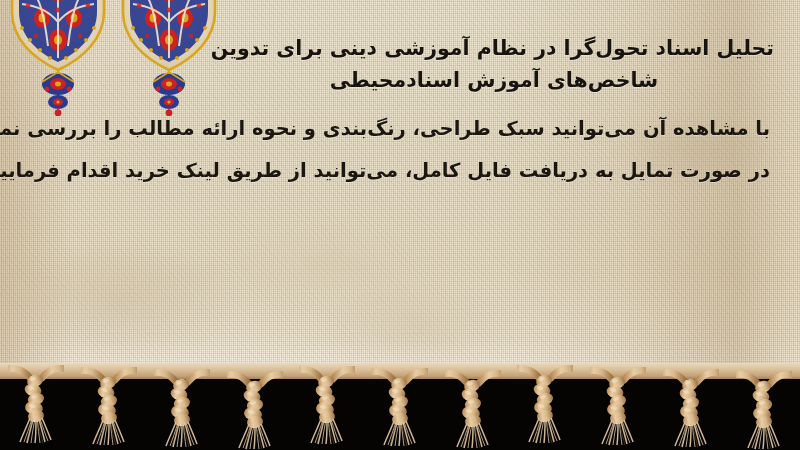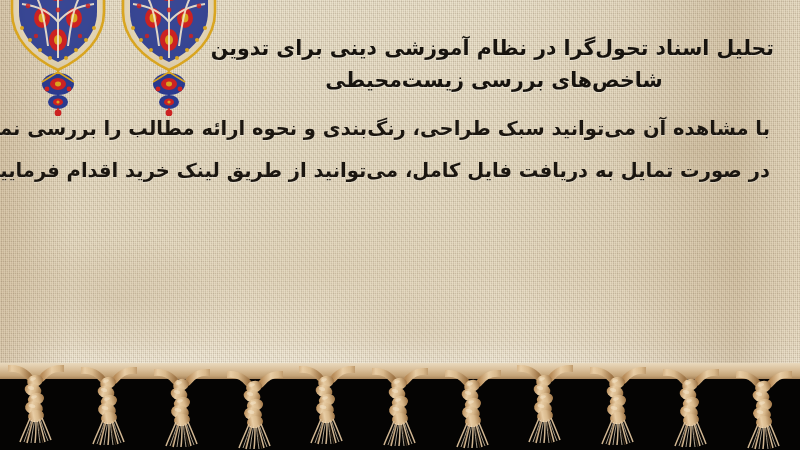--- a/index.html
+++ b/index.html
@@ -289,21 +289,21 @@
       </g>
       <circle cx="52" cy="147" r="3.4" fill="#cc2222"></circle>
       <path d="M52 104 L52 108" stroke="#d9a520" stroke-width="1.8"></path>
       <path d="M52 128 L52 130" stroke="#2a3a8f" stroke-width="1.8"></path>
       <path d="M52 142 L52 144" stroke="#cc2222" stroke-width="1.6"></path>
     </svg>
   </div>
 
   <div id="title-block">
     <div class="title-line">تحلیل اسناد تحول‌گرا در نظام آموزشی دینی برای تدوین</div>
-    <div class="title-line">شاخص‌های بررسی زیست‌محیطی</div>
+    <div class="title-line">شاخص‌های آموزش اسناد‌محیطی</div>
   </div>
 
   <div id="body-block">
     <div class="body-line">با مشاهده آن می‌توانید سبک طراحی، رنگ‌بندی و نحوه ارائه مطالب را بررسی نمایید</div>
     <div class="body-line">در صورت تمایل به دریافت فایل کامل، می‌توانید از طریق لینک خرید اقدام فرمایید</div>
   </div>
 
   <div id="fringe-band">
     <div id="fringe-top-wool"></div>
     <div id="tassel-row">

